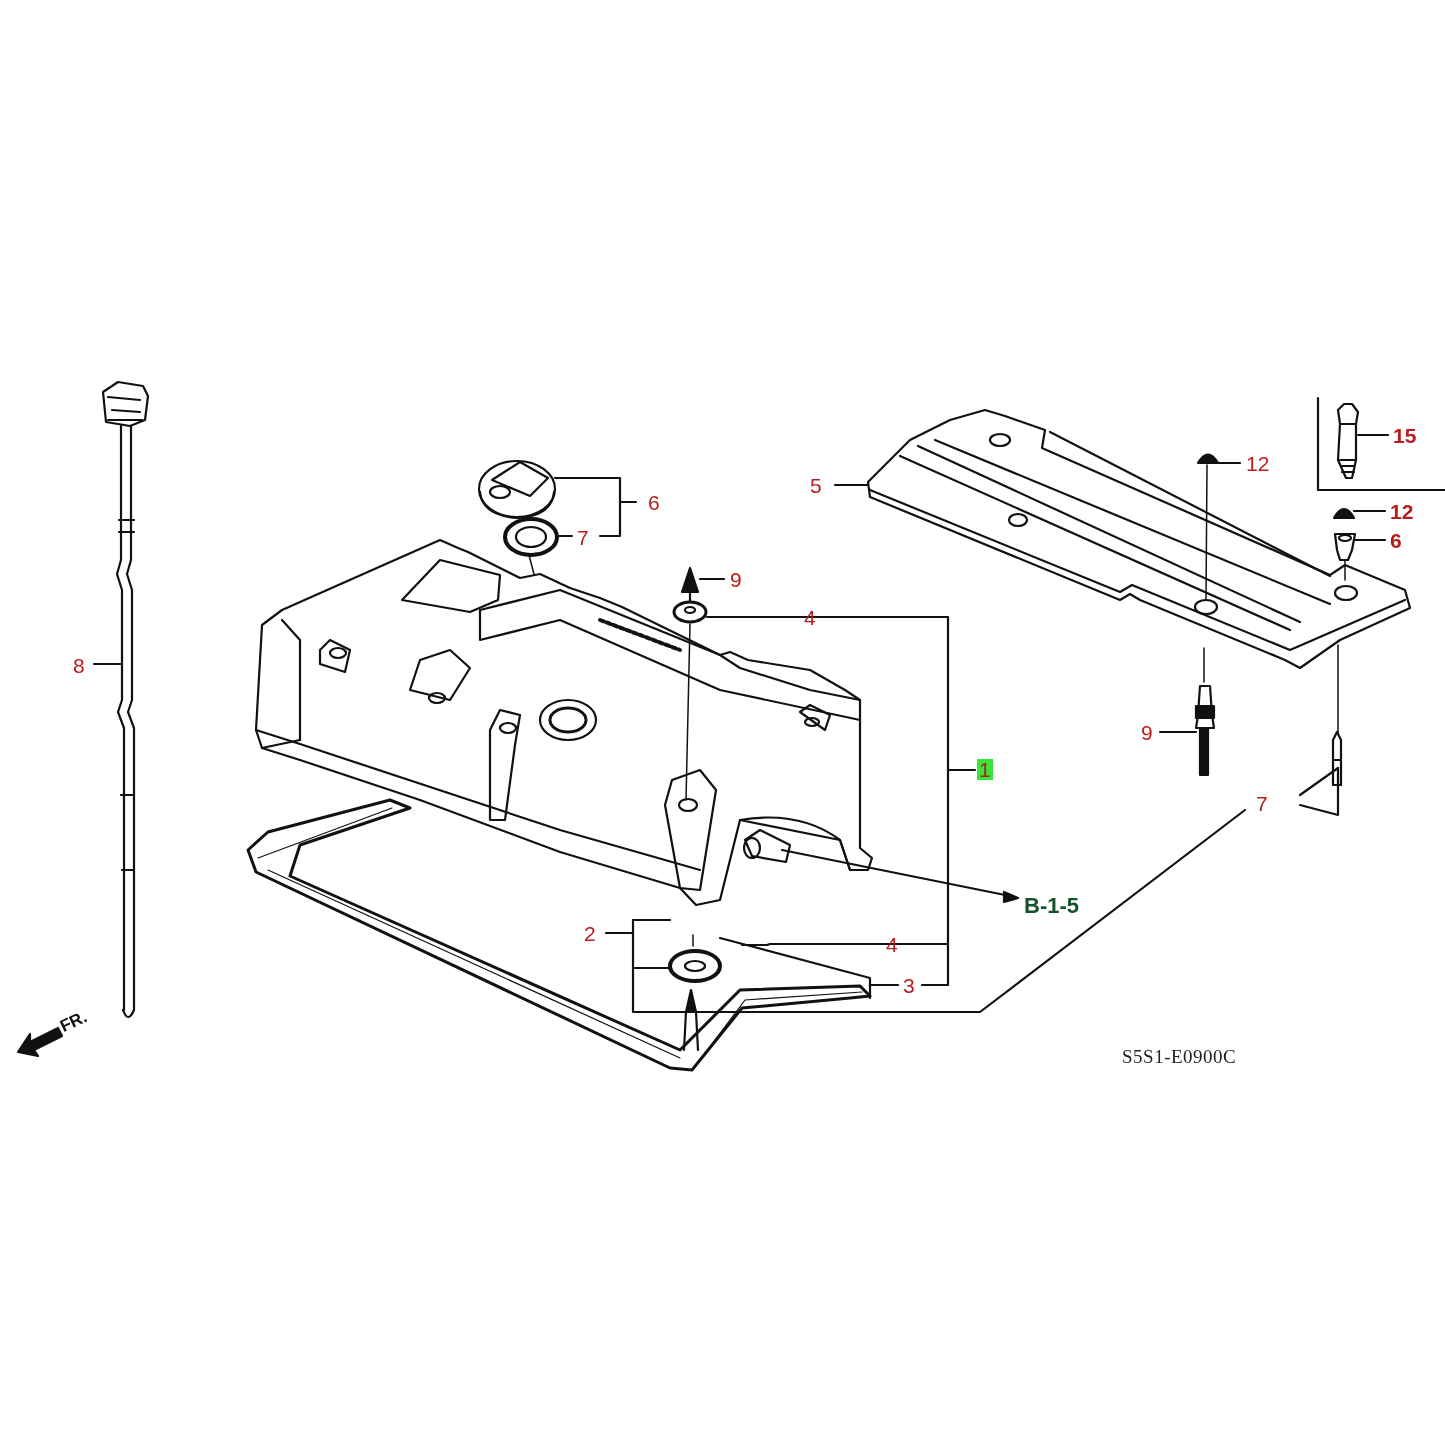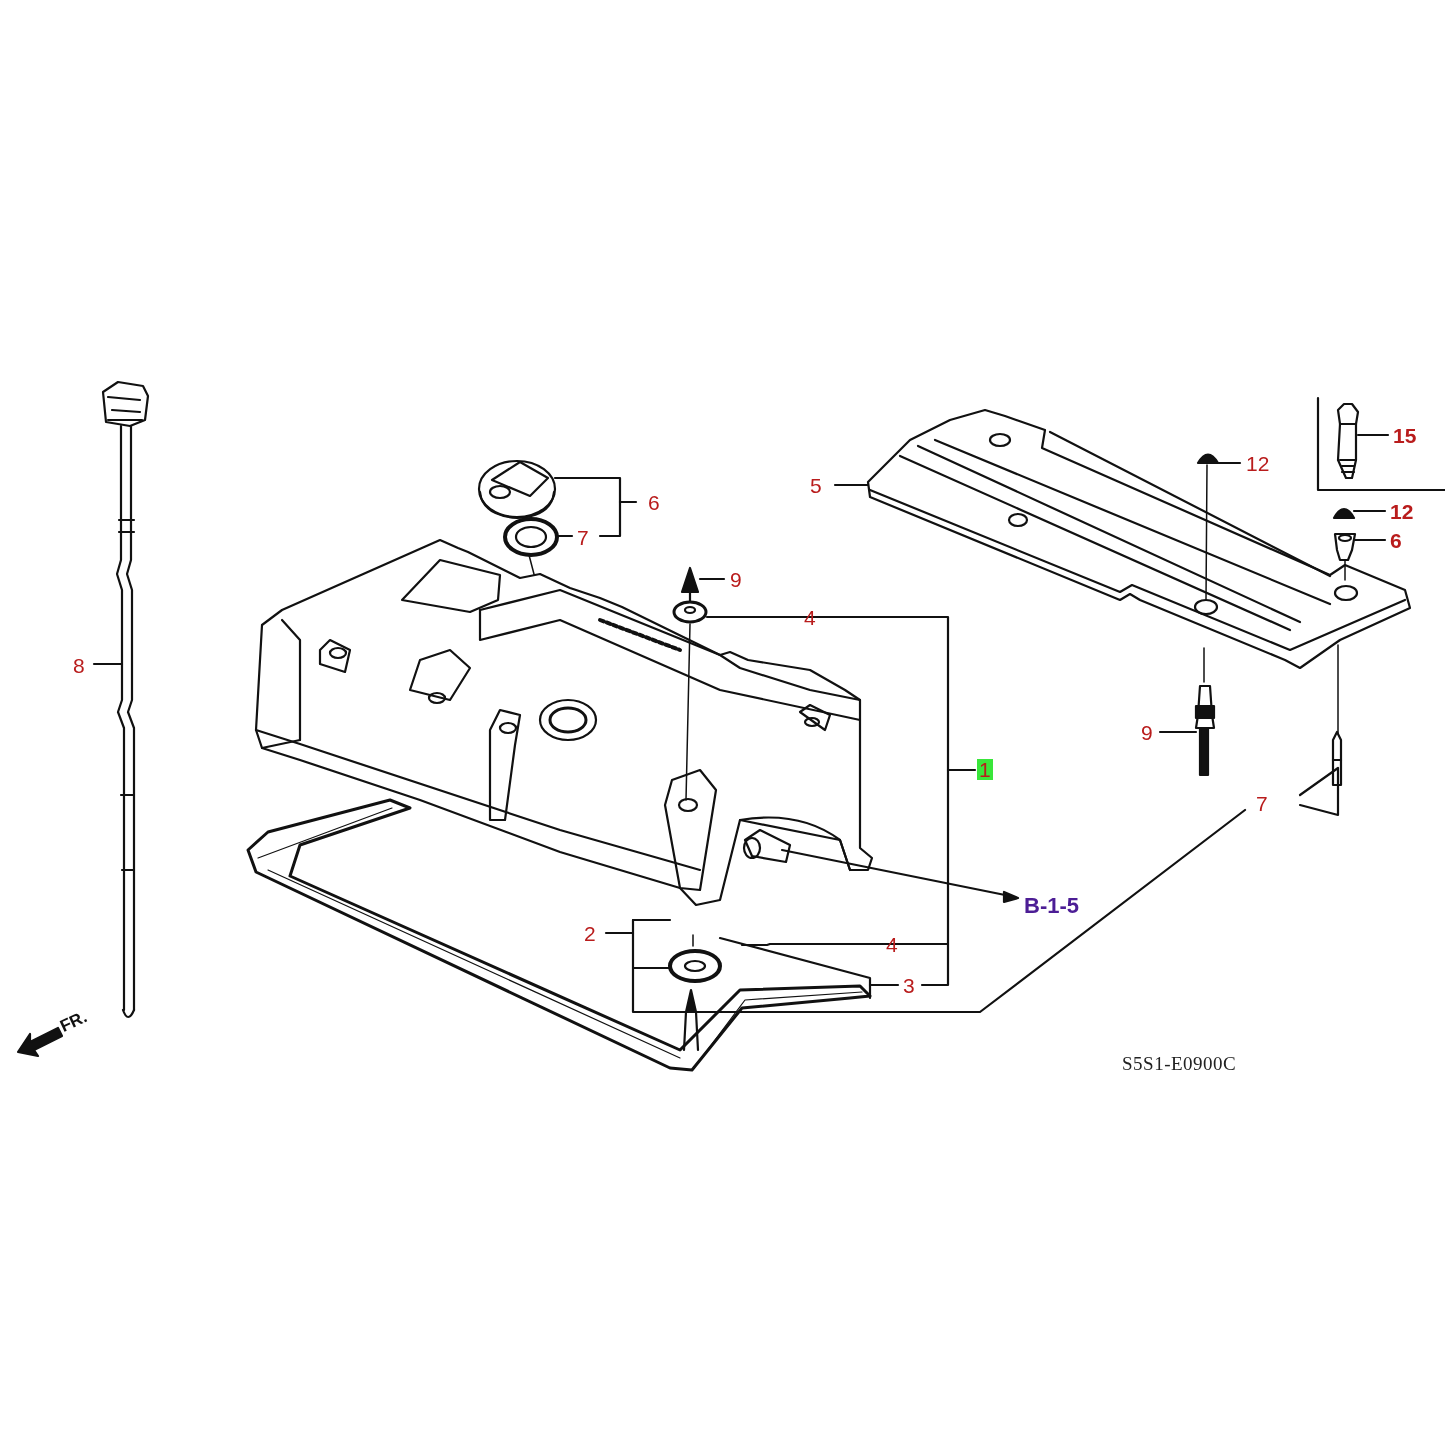--- a/index.html
+++ b/index.html
@@ -4,23 +4,23 @@
 <style>
   html, body { margin: 0; padding: 0; background: #ffffff; }
   body { width: 1445px; height: 1445px; position: relative; overflow: hidden;
          font-family: "Liberation Sans", sans-serif; }
   #diagram { position: absolute; left: 0; top: 0; width: 1445px; height: 1445px; }
   .lbl { position: absolute; font-family: "Liberation Sans", sans-serif; font-size: 21px;
          color: #b91c1c; line-height: 1; }
   .lbl.bold { font-weight: bold; }
   .lbl.hl { background: #39e63a; padding: 0 2px; }
   .ref { position: absolute; font-family: "Liberation Sans", sans-serif; font-weight: bold;
-         font-size: 22px; color: #4c1d95; }
+         font-size: 22px; color: #14532d; }
   .code { position: absolute; font-family: "Liberation Serif", serif; font-size: 19px;
-          color: #222; letter-spacing: 0.5px; margin-top: 7px; }
+          color: #222; letter-spacing: 0.5px; }
   .fr { position: absolute; font-family: "Liberation Sans", sans-serif; font-weight: bold;
         font-size: 17px; color: #111; transform: rotate(-25deg); }
 </style>
 </head>
 <body>
 
 <svg id="diagram" viewBox="0 0 1445 1445" xmlns="http://www.w3.org/2000/svg">
   <g fill="none" stroke="#111" stroke-width="2.2" stroke-linejoin="round" stroke-linecap="round">
 
     <g>

